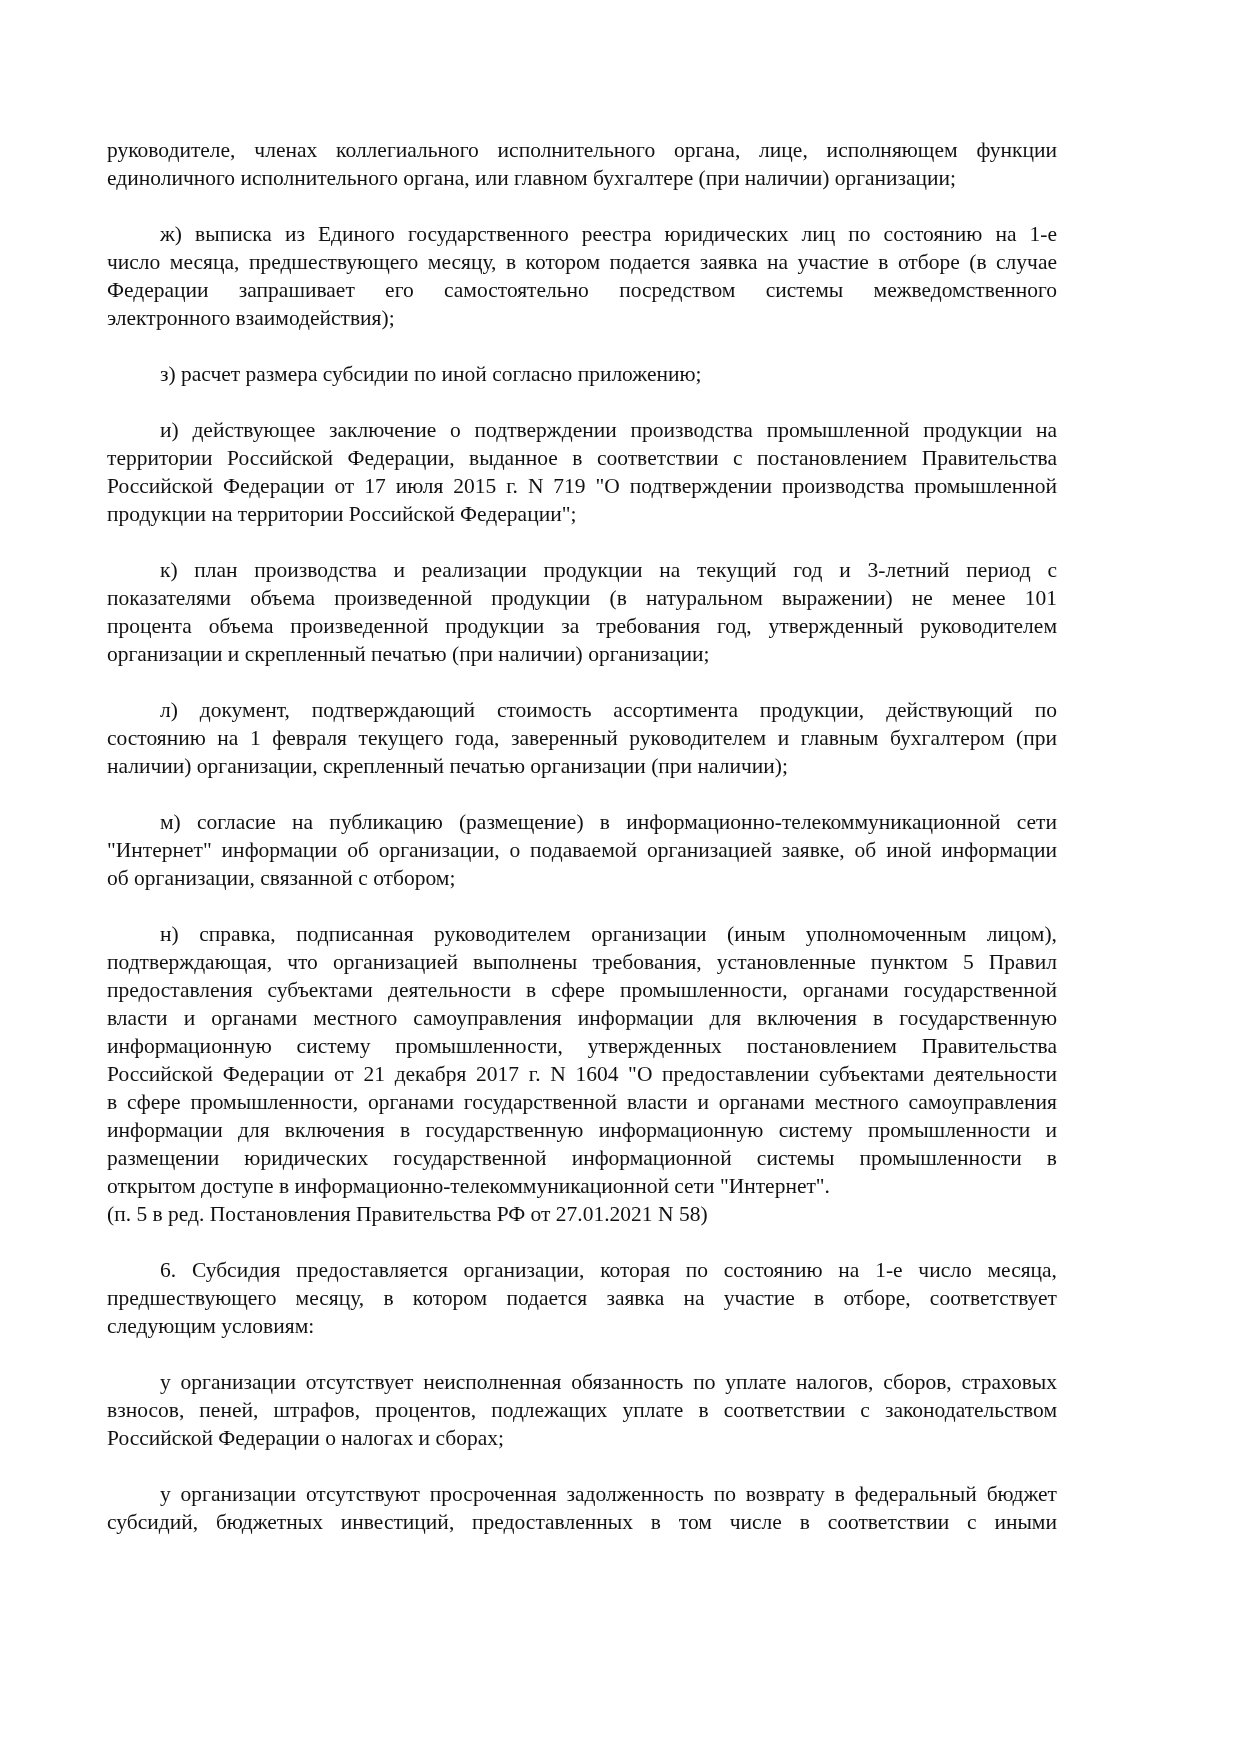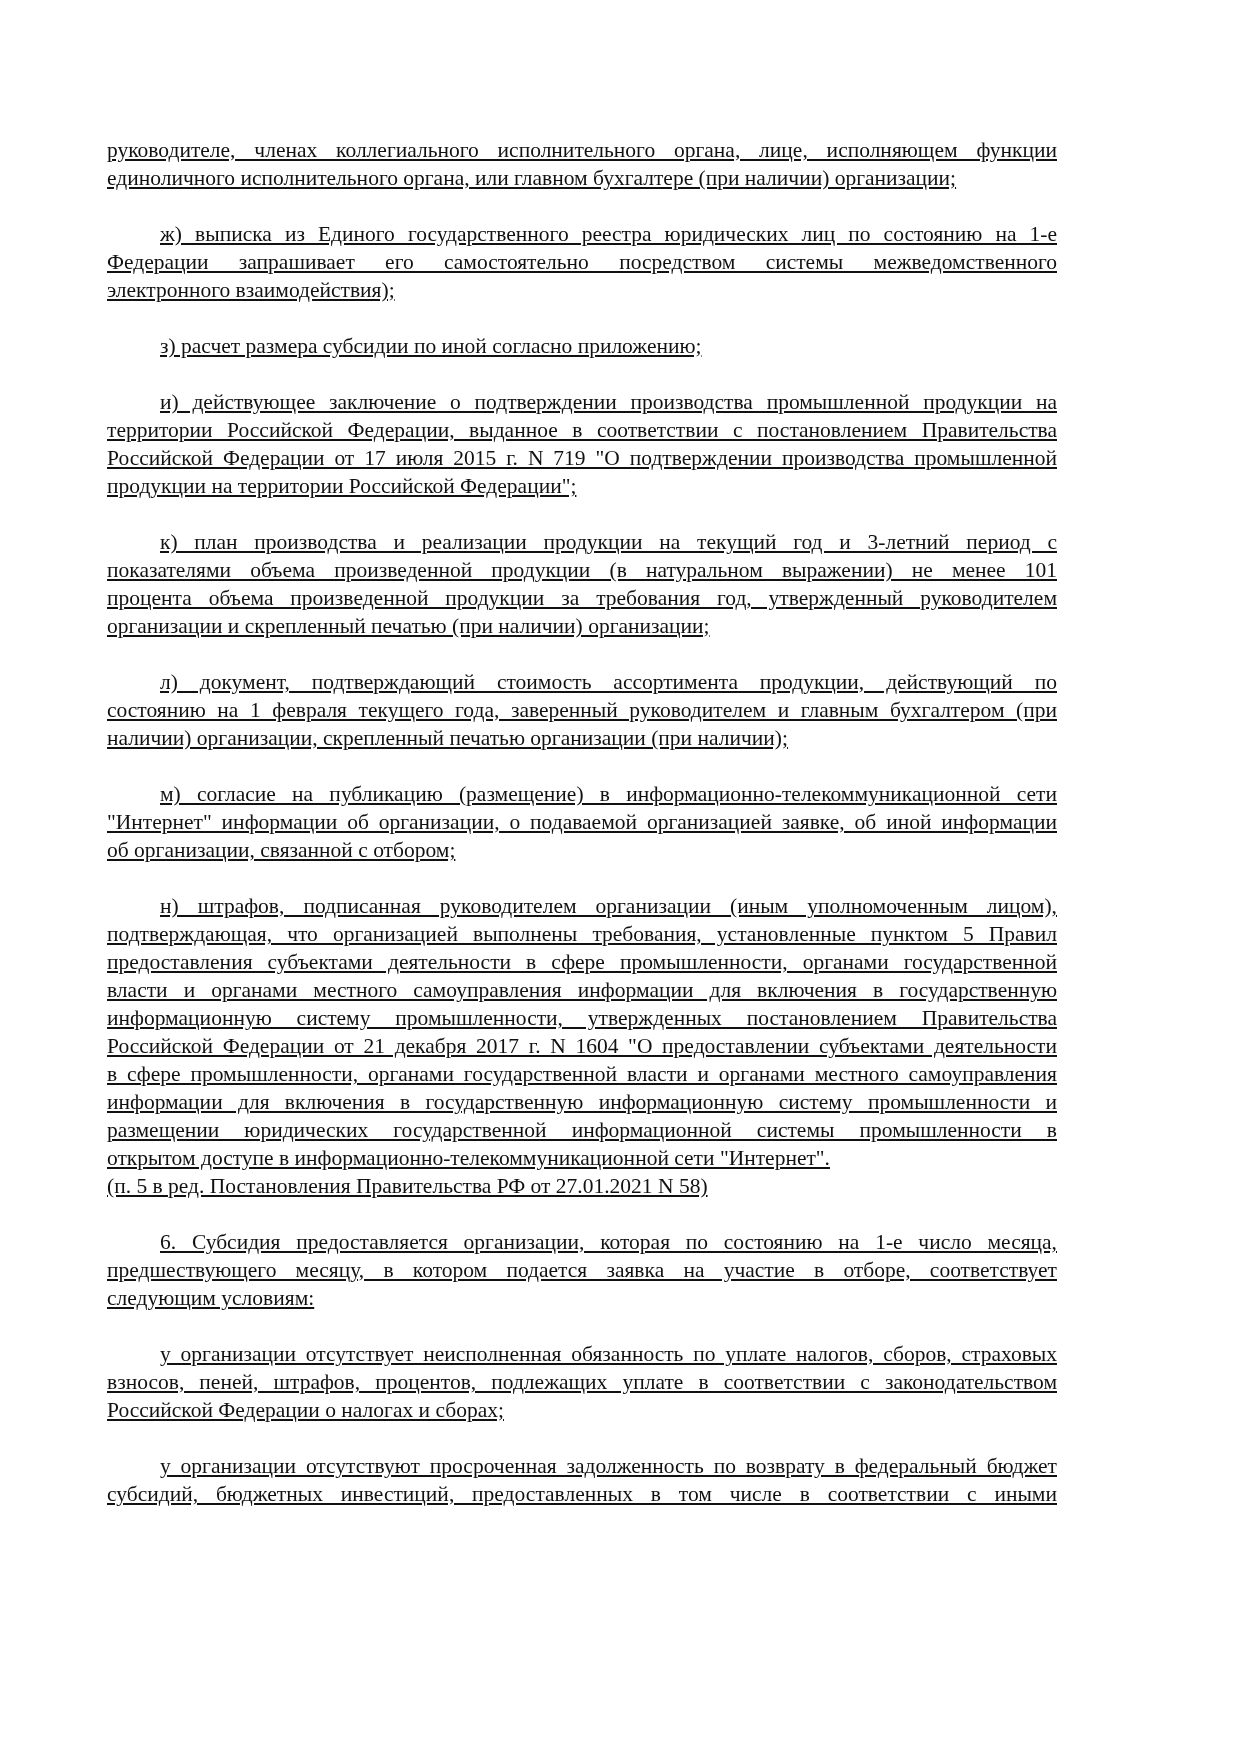--- a/index.html
+++ b/index.html
@@ -1,20 +1,20 @@
 <!DOCTYPE html>
 <html><head>
 <meta charset="utf-8">
 <style>
   html, body { margin: 0; padding: 0; background: #ffffff; }
   body { width: 1240px; height: 1754px; position: relative; overflow: hidden; }
   .page {
     position: absolute; left: 107px; top: 136px; width: 950px;
     font-family: "Liberation Serif", "DejaVu Serif", serif;
-    font-size: 21.5px; line-height: 28px; color: #111; text-decoration: underline;
+    font-size: 21.5px; line-height: 28px; color: #111;
   }
   .para { margin: 0 0 28px 0; }
   .para.tight { margin-bottom: 0; }
   .line {
     display: block; text-align: justify; text-align-last: justify;
     white-space: nowrap; height: 28px; overflow: visible;
   }
   .line.last { text-align-last: left; }
   .line.indent { padding-left: 53px; }
 </style>
@@ -23,20 +23,21 @@
 
 <div class="page">
 
   <div class="para">
     <span class="line">руководителе, членах коллегиального исполнительного органа, лице, исполняющем функции</span>
     <span class="line last">единоличного исполнительного органа, или главном бухгалтере (при наличии) организации;</span>
   </div>
 
   <div class="para">
     <span class="line indent">ж) выписка из Единого государственного реестра юридических лиц по состоянию на 1-е</span>
+    <span class="line">число месяца, предшествующего месяцу, в котором подается заявка на участие в отборе (в случае</span>
     <span class="line">Федерации запрашивает его самостоятельно посредством системы межведомственного</span>
     <span class="line last">электронного взаимодействия);</span>
   </div>
 
   <div class="para">
     <span class="line indent last">з) расчет размера субсидии по иной согласно приложению;</span>
   </div>
 
   <div class="para">
     <span class="line indent">и) действующее заключение о подтверждении производства промышленной продукции на</span>
@@ -58,21 +59,21 @@
     <span class="line last">наличии) организации, скрепленный печатью организации (при наличии);</span>
   </div>
 
   <div class="para">
     <span class="line indent">м) согласие на публикацию (размещение) в информационно-телекоммуникационной сети</span>
     <span class="line">"Интернет" информации об организации, о подаваемой организацией заявке, об иной информации</span>
     <span class="line last">об организации, связанной с отбором;</span>
   </div>
 
   <div class="para">
-    <span class="line indent">н) штрафов, подписанная руководителем организации (иным уполномоченным лицом),</span>
+    <span class="line indent">н) справка, подписанная руководителем организации (иным уполномоченным лицом),</span>
     <span class="line">подтверждающая, что организацией выполнены требования, установленные пунктом 5 Правил</span>
     <span class="line">предоставления субъектами деятельности в сфере промышленности, органами государственной</span>
     <span class="line">власти и органами местного самоуправления информации для включения в государственную</span>
     <span class="line">информационную систему промышленности, утвержденных постановлением Правительства</span>
     <span class="line">Российской Федерации от 21 декабря 2017 г. N 1604 "О предоставлении субъектами деятельности</span>
     <span class="line">в сфере промышленности, органами государственной власти и органами местного самоуправления</span>
     <span class="line">информации для включения в государственную информационную систему промышленности и</span>
     <span class="line">размещении юридических государственной информационной системы промышленности в</span>
     <span class="line last">открытом доступе в информационно-телекоммуникационной сети "Интернет".</span>
     <span class="line last">(п. 5 в ред. Постановления Правительства РФ от 27.01.2021 N 58)</span>

